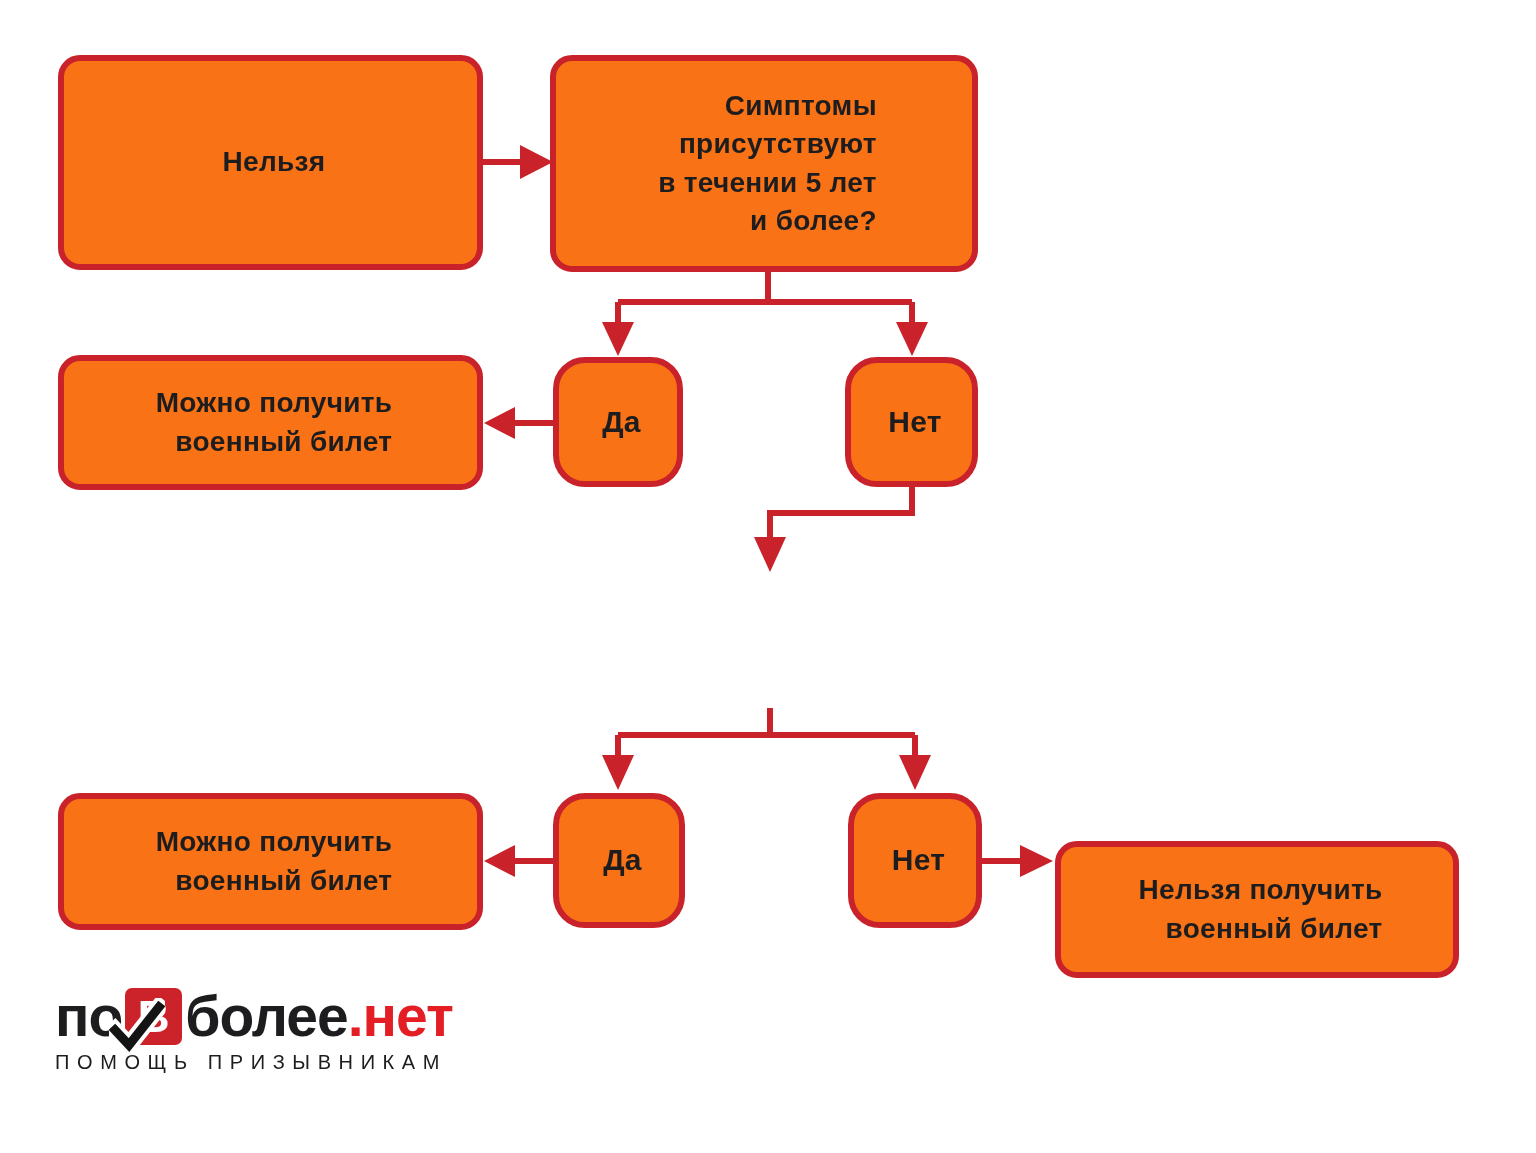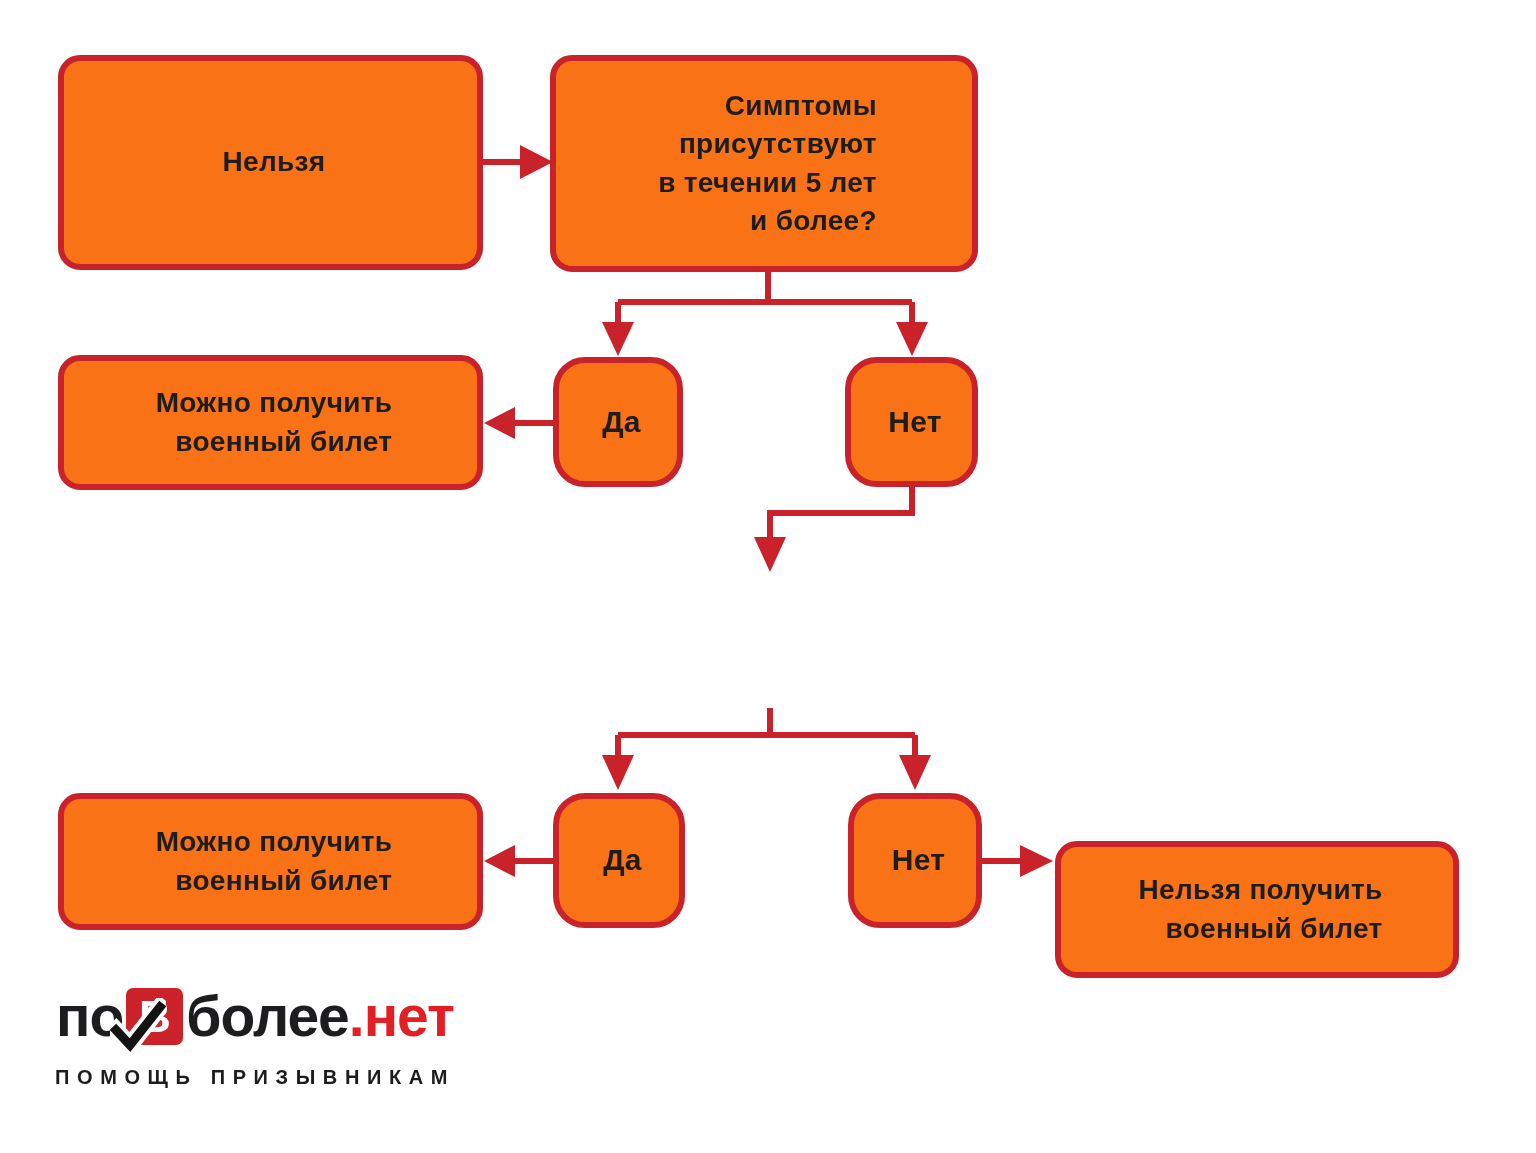--- a/index.html
+++ b/index.html
@@ -72,22 +72,22 @@
     font-size:44px;
     letter-spacing:0;
     flex:0 0 auto;
   }
   .logo-check{
     position:absolute;
     left:-16px;bottom:-9px;
     width:56px;height:56px;
   }
   .logo-tagline{
-    margin-top:21px;
-    font-weight:bold;
+    margin-top:6px;
+    font-weight:normal;
     font-size:20px;
     letter-spacing:7.6px;
     color:var(--ink);
     white-space:nowrap;
   }
 </style>
 </head>
 <body>
 
 <div class="canvas">

